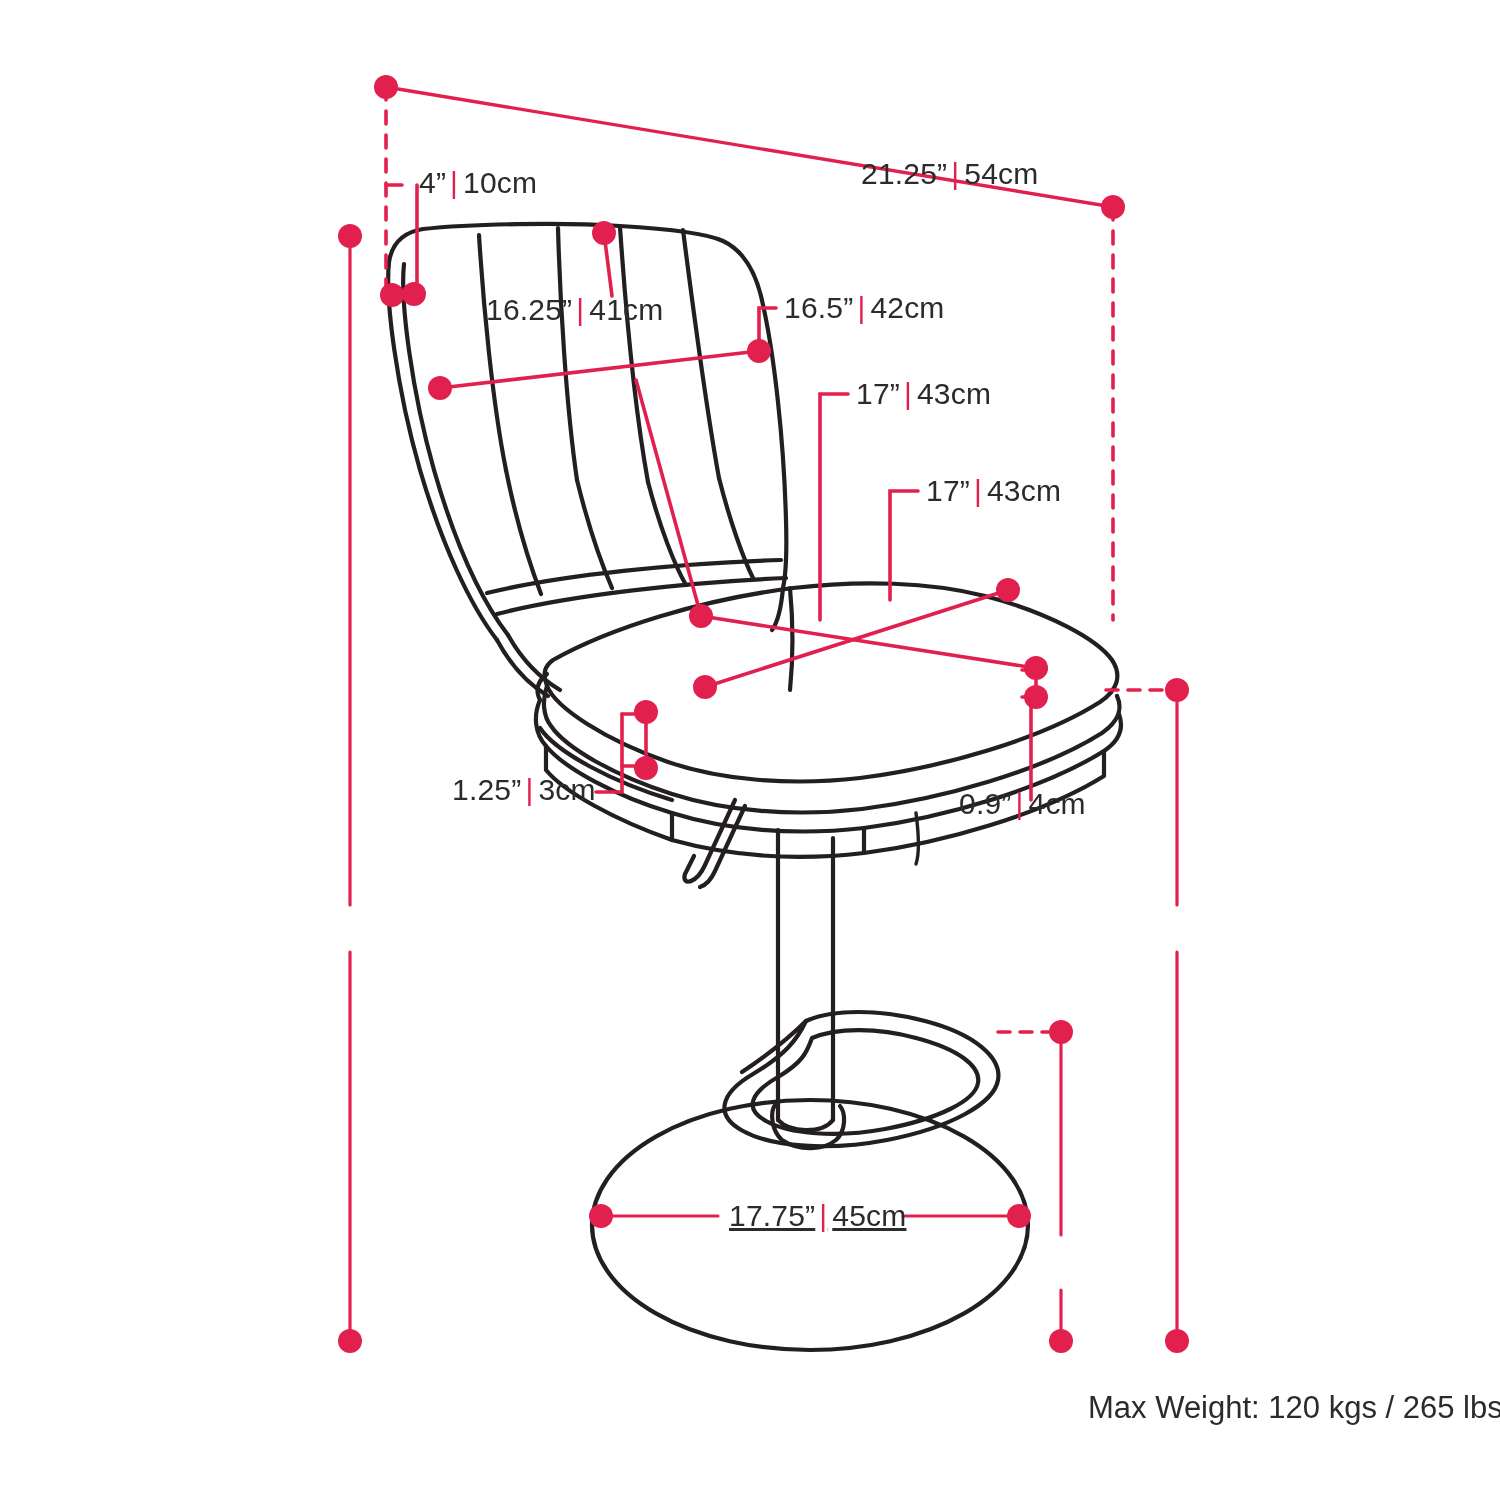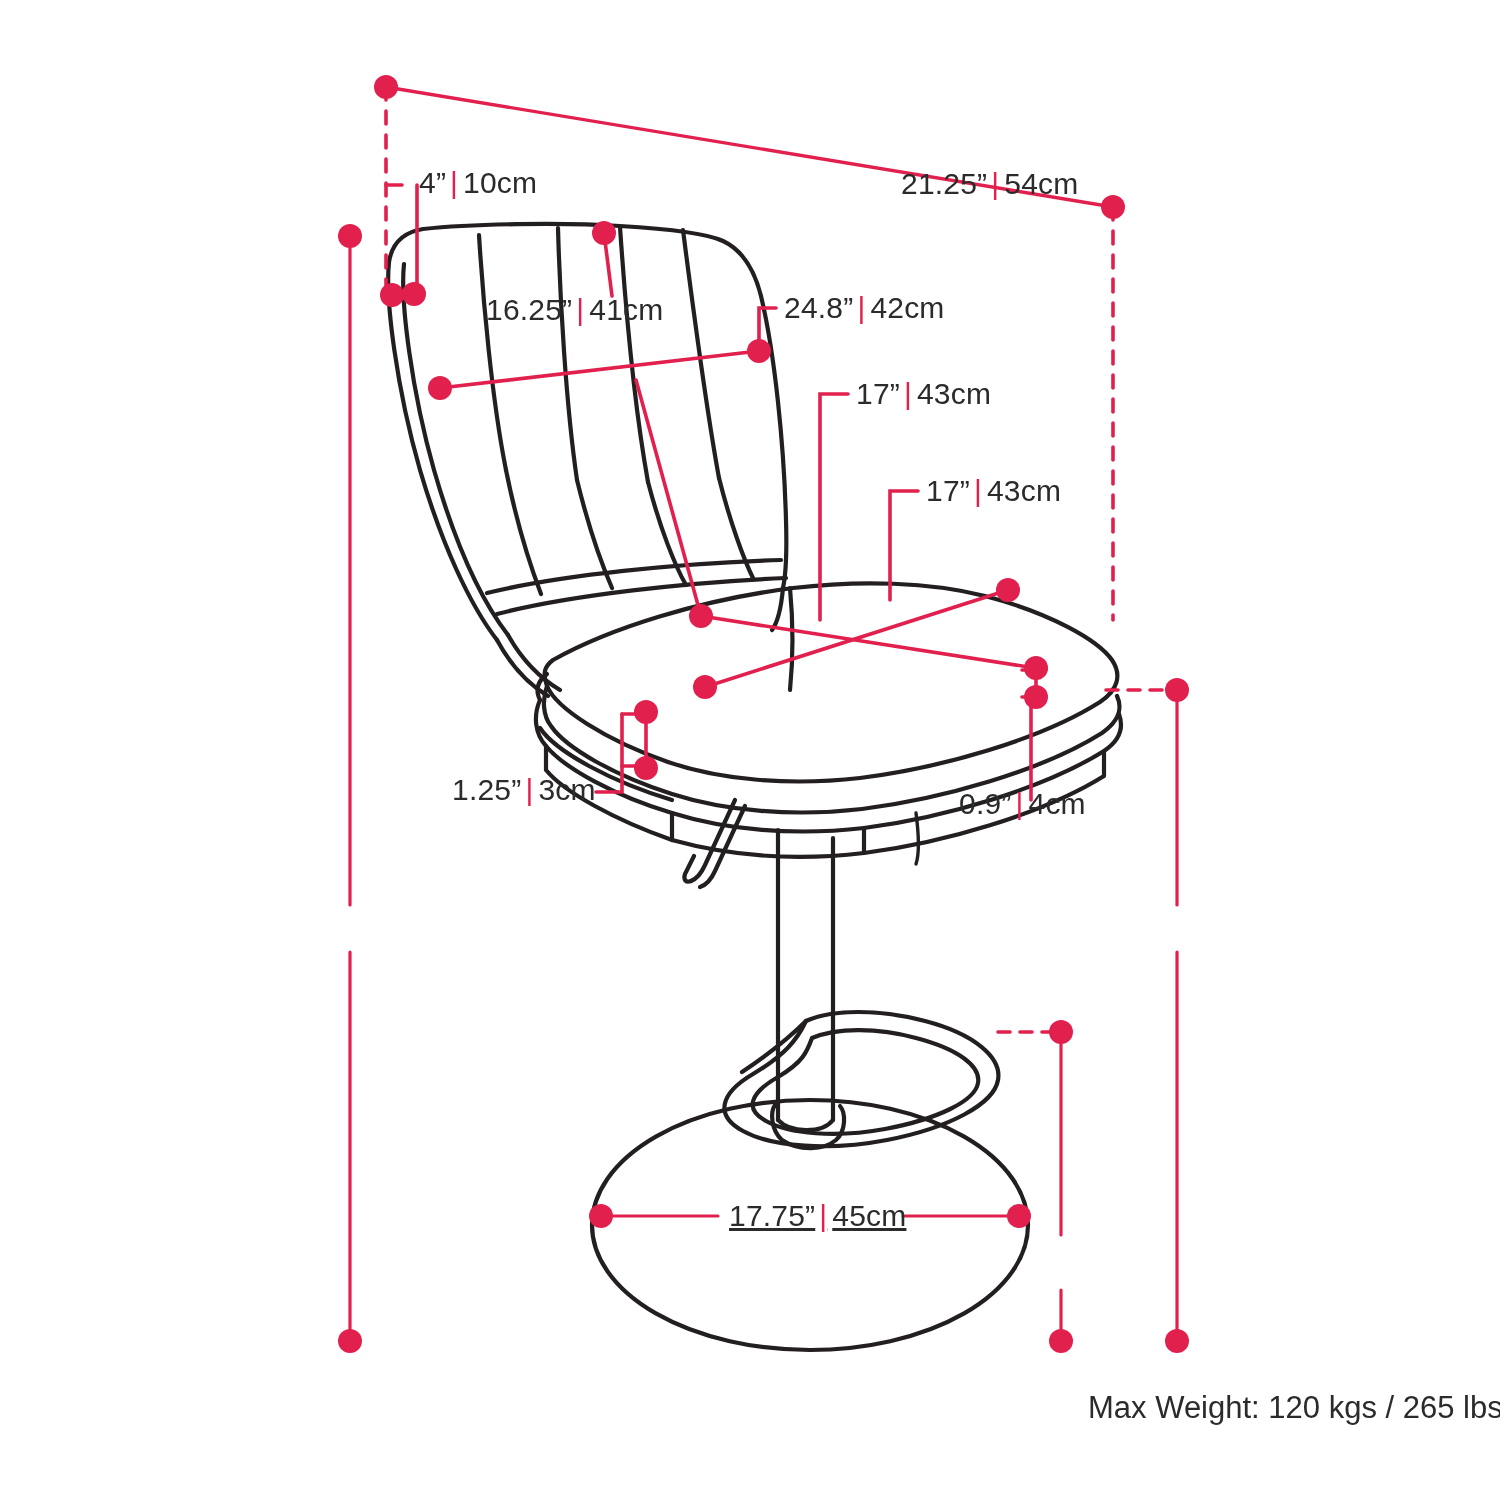--- a/index.html
+++ b/index.html
@@ -227,30 +227,30 @@
 
       <circle cx="601" cy="1216" r="12"></circle>
       <circle cx="1019" cy="1216" r="12"></circle>
     </g>
   </svg>
 
   <div class="dim-label" style="left:419px; top:168px;">
     <span>4”</span><span class="sep">|</span><span>10cm</span>
   </div>
 
-  <div class="dim-label" style="left:861px; top:169px;margin-left:40px;">
+  <div class="dim-label" style="left:861px; top:159px;">
     <span>21.25”</span><span class="sep">|</span><span>54cm</span>
   </div>
 
   <div class="dim-label" style="left:486px; top:295px;">
     <span>16.25”</span><span class="sep">|</span><span>41cm</span>
   </div>
 
   <div class="dim-label" style="left:784px; top:293px;">
-    <span>24.8”</span><span class="sep">|</span><span>42cm</span>
+    <span>16.5”</span><span class="sep">|</span><span>42cm</span>
   </div>
 
   <div class="dim-label" style="left:856px; top:379px;">
     <span>17”</span><span class="sep">|</span><span>43cm</span>
   </div>
 
   <div class="dim-label" style="left:926px; top:476px;">
     <span>17”</span><span class="sep">|</span><span>43cm</span>
   </div>
 

